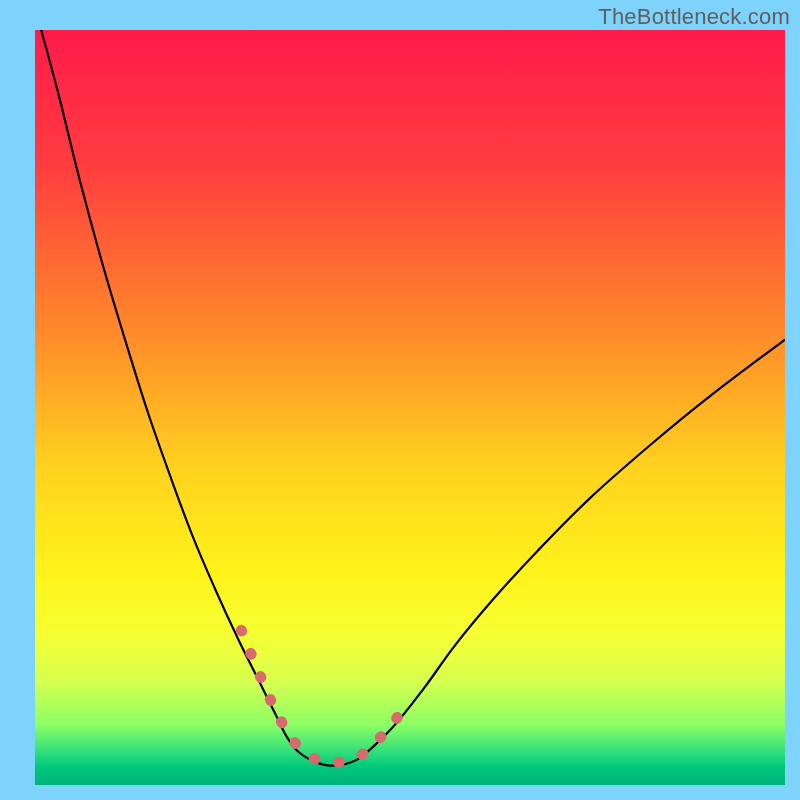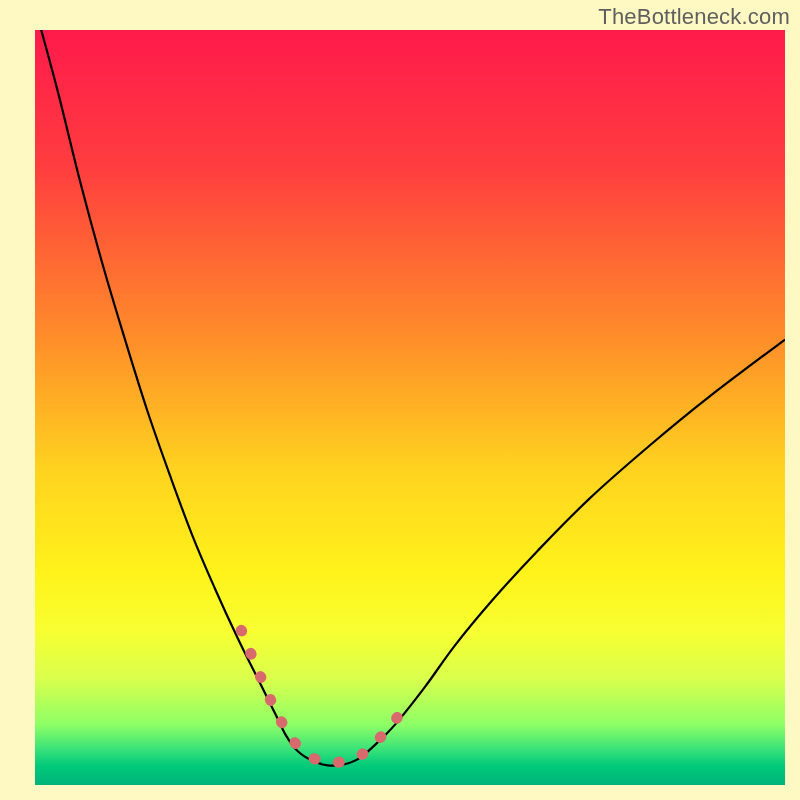--- a/index.html
+++ b/index.html
@@ -9,21 +9,21 @@
     height: 800px;
     background: #000;
     overflow: hidden;
     font-family: Arial, Helvetica, sans-serif;
   }
   .frame {
     position: absolute;
     top: 0; left: 0;
     width: 800px;
     height: 800px;
-    background: #fef9c3;
+    background: #7dd3fc;
   }
   .watermark {
     position: absolute;
     top: 4px;
     right: 10px;
     color: #5f5f5f;
     font-size: 22px;
     font-weight: 500;
     letter-spacing: 0.2px;
     z-index: 10;

